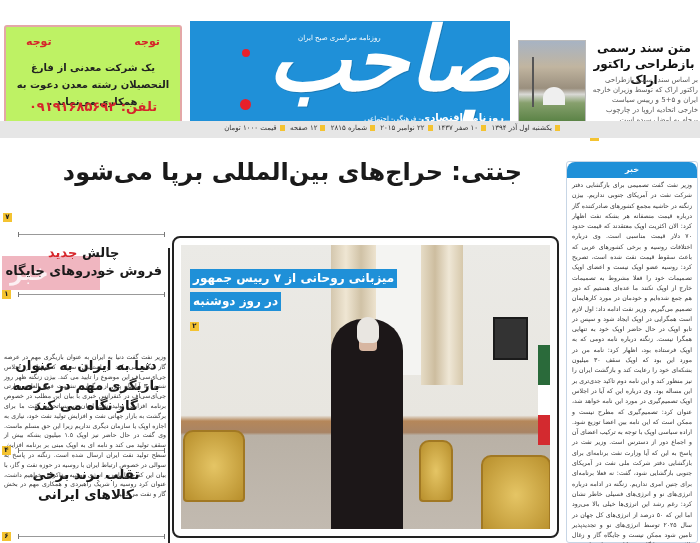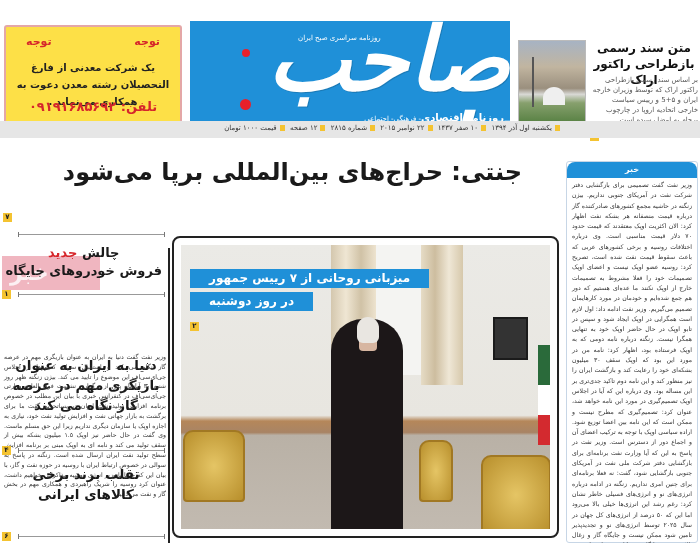--- a/index.html
+++ b/index.html
@@ -2,21 +2,21 @@
 <html><head>
 <meta charset="utf-8">
 <style>
   * { box-sizing: border-box; margin: 0; padding: 0; }
   html, body { width: 700px; height: 543px; overflow: hidden; background: #ffffff; }
   body { font-family: "DejaVu Sans", sans-serif; position: relative; direction: ltr; }
   .abs { position: absolute; }
   .rtl { direction: rtl; text-align: right; }
 
   
-  #ad { left: 4px; top: 25px; width: 178px; height: 106px; border: 2px solid #e4a7a7; border-radius: 3px; background: #fde047; }
+  #ad { left: 4px; top: 25px; width: 178px; height: 106px; border: 2px solid #e4a7a7; border-radius: 3px; background: #bef264; }
   #ad .attn { position: absolute; top: 8px; color: #d6262b; font-weight: bold; font-size: 11px; }
   #ad .attn.r { right: 20px; } #ad .attn.l { left: 20px; }
   #ad .body { position: absolute; top: 32px; left: 8px; right: 8px; font-size: 10px; font-weight: bold; color: #222; line-height: 17px; text-align: center; direction: rtl; }
   #ad .phone { position: absolute; top: 93px; left: 0; right: 0; text-align: center; color: #d6262b; font-weight: bold; font-size: 13px; direction: rtl; top: 72px;}
 
   
   #mast { left: 190px; top: 21px; width: 320px; height: 107px; background: #1f90d8; overflow: hidden; }
   #mast .tag1 { position: absolute; top: 13px; left: 108px; font-size: 7px; color: #fff; direction: rtl; }
   #mast .logo { position: absolute; left: 8px; top: -6px; font-family: "DejaVu Serif", serif; font-weight: bold; font-style: italic; font-size: 88px; color: #fff; direction: rtl; letter-spacing: -4px; line-height: 1; text-shadow: 1px 1px 0 rgba(0,0,0,0.15); }
   #mast .dot { position: absolute; width: 11px; height: 11px; background: #e8202a; border-radius: 50%; }
@@ -61,21 +61,21 @@
     background: linear-gradient(180deg, #ebeae6 0%, #e8e6e0 60%, #b5875a 62%, #a88465 66%, #b9b1a6 67%, #c2bab0 100%); }
   #photo .curtainL { position:absolute; left: 150px; top: 0; width: 45px; height: 140px; background: linear-gradient(90deg,#d4c7ae,#efe6d3,#d0c2a6,#ede3cf); }
   #photo .curtainR { position:absolute; left: 240px; top: 0; width: 42px; height: 140px; background: linear-gradient(90deg,#e6dcc6,#cdbd9f,#efe7d6,#d6c8ab); }
   #photo .window { position:absolute; left: 195px; top: 0; width: 45px; height: 130px; background: #f4f4f2; }
   #photo .chair { position:absolute; background: radial-gradient(#e5c565,#b88f2c); border: 2px solid #a17823; border-radius: 10px 10px 4px 4px; }
   #photo .person { position:absolute; left: 150px; top: 74px; width: 72px; height: 222px; background: #1c1718; border-radius: 32px 32px 6px 6px; }
   #photo .head { position:absolute; left: 176px; top: 72px; width: 22px; height: 26px; background: #e9e6e1; border-radius: 11px 11px 6px 6px; box-shadow: 0 10px 0 -2px #d7b6a1; }
   #photo .pframe { position:absolute; right: 22px; top: 72px; width: 35px; height: 43px; background: #333; border: 2px solid #1b1b1b; }
   #photo .flag { position:absolute; right: 0px; top: 100px; width: 12px; height: 100px; background: linear-gradient(#2a6a3a 0, #2a6a3a 40%, #fff 40%, #fff 70%, #d32a2f 70%); }
   #caption { position: absolute; left: 9px; top: 24px; }
-  #caption .l1, #caption .l2 { display: block; background: #1f90d8; color: #fff; font-weight: bold; font-size: 12px; line-height: 19px; padding: 0 19px; direction: rtl; margin-bottom: 2px; }
+  #caption .l1, #caption .l2 { display: block; background: #1f90d8; color: #fff; font-weight: bold; font-size: 12px; line-height: 19px; padding: 0 3px; direction: rtl; margin-bottom: 2px; }
   #caption .l2 { display: inline-block; }
   #caption .pg { margin-top: 4px; }
 
   
   #news { left: 566px; top: 161px; width: 132px; height: 382px; border: 1px solid #c7d6e6; border-radius: 3px; background: #fff; }
   #news .hdr { height: 16px; background: #1f90d8; border-radius: 8px 8px 0 0; color: #fff; font-size: 8px; font-weight: bold; text-align: center; line-height: 16px; }
   #news .title { margin: 6px 4px 2px; font-size: 10.5px; font-weight: bold; line-height: 14px; text-align: center; direction: rtl; color: #111; }
   #news .body { margin: 2px 5px; font-size: 6.2px; line-height: 10.3px; color: #333; direction: rtl; text-align: justify; }
 </style>
 </head>

